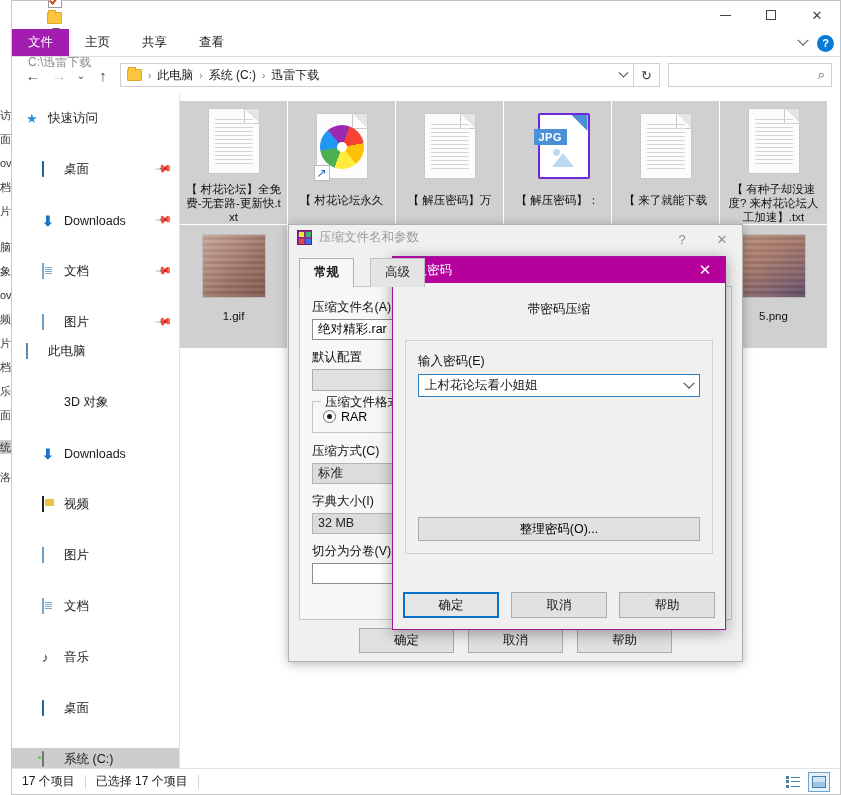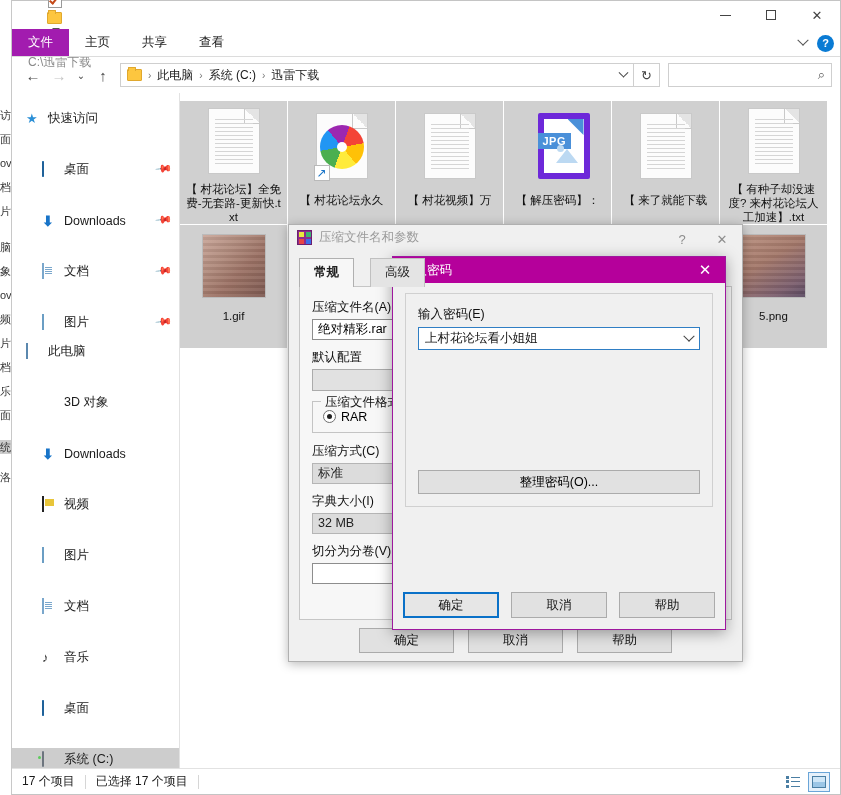--- a/index.html
+++ b/index.html
@@ -263,21 +263,21 @@
     background:#fff; border-radius:50%;
   }
   .shortcut-badge {
     position:absolute; left:-2px; bottom:-2px; width:16px; height:16px;
     background:#fff; border:1px solid #b9b9b9;
     display:flex; align-items:center; justify-content:center;
     color:#1874c8; font-size:12px;
   }
   
   .jpg-icon {
-    width:52px; height:66px; background:#ffffff; border:6px solid #6d28d9;
+    width:52px; height:66px; background:#ffffff; border:2px solid #6d28d9;
     position:relative; border-radius:2px;margin-left:12px;
   }
   .jpg-icon .fold {
     position:absolute; right:0; top:0; width:16px; height:16px;
     background:#4a90d9;
     clip-path:polygon(0 0, 100% 100%, 100% 0);
   }
   .jpg-icon .tag {
     position:absolute; left:-6px; top:14px; background:#4a90d9; color:#fff;
     font-size:11px; font-weight:bold; padding:2px 5px; letter-spacing:.5px;
@@ -686,21 +686,21 @@
                   <i></i>
                   <i></i>
                   <i></i>
                   <i></i>
                   <i></i>
                   <i></i>
                   <i></i>
                 </div>
             </div>
           </div>
-          <div class="caption">【 村花视频】万</div>
+          <div class="caption">【 解压密码】万</div>
         </div>
 
         <div class="tile">
           <div class="thumb">
             <div class="jpg-icon">
               <div class="fold"></div>
               <div class="tag">JPG</div>
               <div class="pic"></div>
             </div>
           </div>
@@ -859,20 +859,21 @@
   </div>
 </div>
 
 <div id="pwdlg">
   <div class="pw-title">
     <span>输入密码</span>
     <div class="pw-close">✕</div>
   </div>
 
   <div class="pw-body">
+    <div class="pw-heading">带密码压缩</div>
 
     <div class="pw-group">
       <div class="pw-label">输入密码(E)</div>
       <div class="combo">
         <span>上村花论坛看小姐姐</span>
         <span class="cchev"></span>
       </div>
 
       <div style="height:34px"></div>
 

